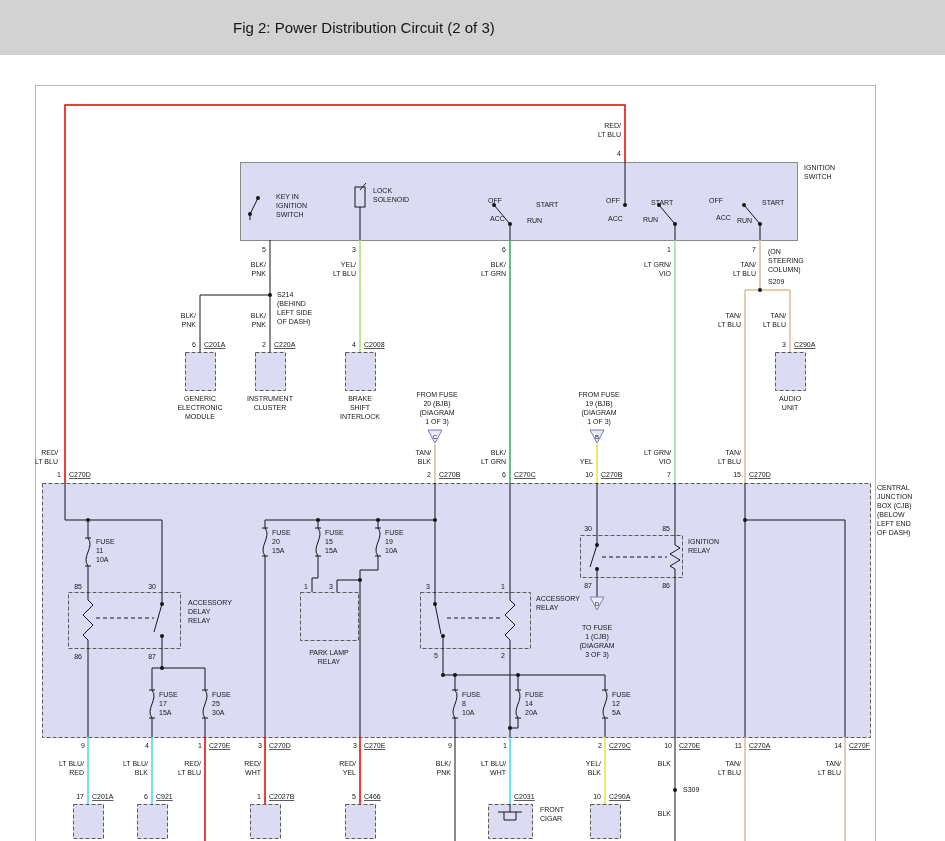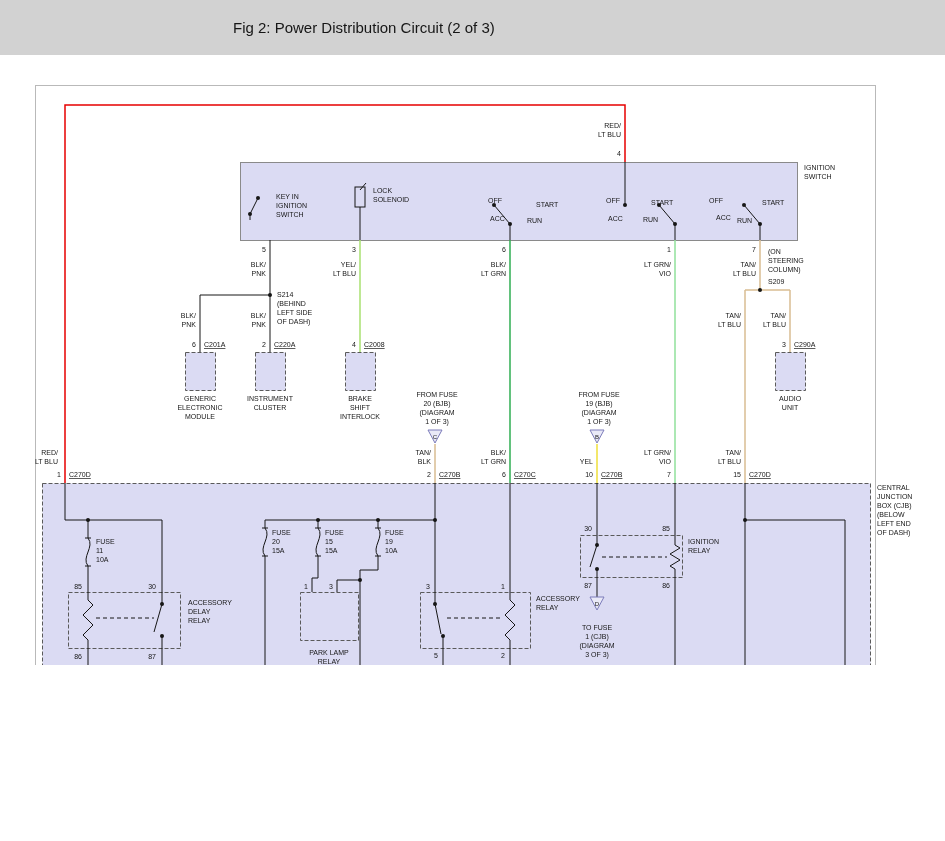--- a/index.html
+++ b/index.html
@@ -1,16 +1,16 @@
 <!DOCTYPE html>
 <html><head>
 <meta charset="utf-8">
 <style>
   html,body{margin:0;padding:0;background:#fff;}
-  .page{position:relative;width:945px;height:665px;background:#fff;overflow:hidden;
+  .page{position:relative;width:945px;height:841px;background:#fff;overflow:hidden;
         font-family:"Liberation Sans",sans-serif;}
   .titlebar{position:absolute;left:0;top:0;width:945px;height:55px;background:#d2d2d2;}
   .title{position:absolute;left:233px;top:19px;font-size:15px;color:#161616;white-space:nowrap;}
   svg{position:absolute;left:0;top:0;}
   .lbl{font-family:"Liberation Sans",sans-serif;font-size:7px;fill:#161616;}
   .und{text-decoration:underline;}
   .tri-l{font-family:"Liberation Sans",sans-serif;font-size:6px;fill:#161616;}
 </style>
 </head>
 <body>

